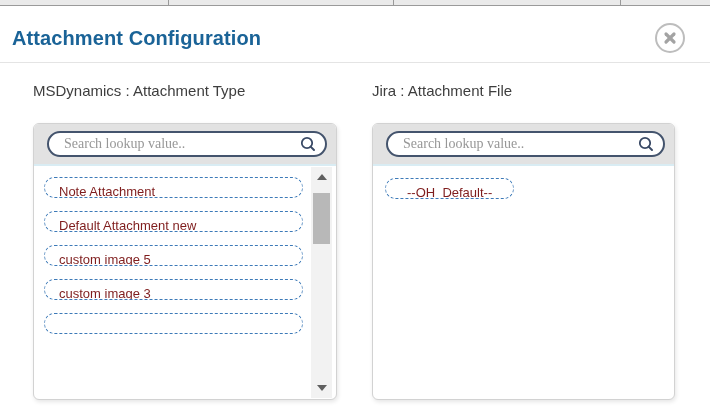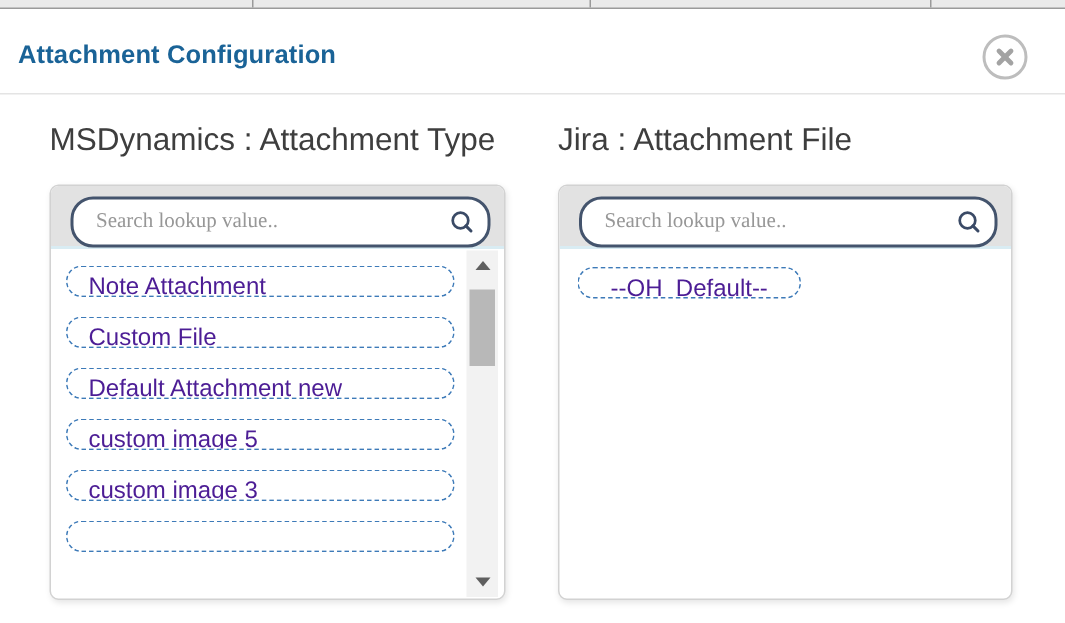--- a/index.html
+++ b/index.html
@@ -12,70 +12,70 @@
   
   .top-strip{
     position:absolute;left:0;top:0;width:710px;height:5px;
     background:#eaeaea;border-bottom:1px solid #9a9a9a;
   }
   .col-tick{position:absolute;top:0;width:1px;height:5px;background:#9a9a9a;}
   .tick1{left:168px}.tick2{left:393px}.tick3{left:620px}
 
   .dialog-title{
     position:absolute;left:12px;top:27px;
-    font-size:17px;font-weight:700;color:#1a6397;letter-spacing:.1px;
+    font-size:20px;font-weight:700;color:#1a6397;letter-spacing:.1px;
   }
   .close-btn{
     position:absolute;left:655px;top:23px;width:30px;height:30px;
     border:2px solid #bdbdbd;border-radius:50%;box-sizing:border-box;
     display:flex;align-items:center;justify-content:center;cursor:pointer;
     background:#fff;
   }
   .header-divider{
     position:absolute;left:0;top:62px;width:710px;height:1px;background:#e4e4e4;
   }
   .panel-label{
-    position:absolute;top:82px;font-size:21px;color:#3e3e3e;
+    position:absolute;top:82px;font-size:15px;color:#3e3e3e;
   }
   .panel-label.left{left:33px}
   .panel-label.right{left:372px}
 
   .panel{
     position:absolute;top:123px;height:277px;box-sizing:border-box;
     background:#ffffff;border:1px solid #d2d2d2;border-radius:6px;
     box-shadow:1px 2px 4px rgba(0,0,0,.10);
     overflow:hidden;
   }
   .panel.left-panel{left:33px;width:304px;}
   .panel.right-panel{left:372px;width:303px;}
 
   .panel-header{
     position:relative;height:40px;background:#e2e2e2;
     border-bottom:2px solid #d9ecf3;
   }
   .search-pill{
-    position:absolute;left:13px;right:9px;top:7px;height:34px;
+    position:absolute;left:13px;right:9px;top:7px;height:26px;
     background:#ffffff;border:2px solid #44546d;border-radius:15px;
     box-sizing:border-box;display:flex;align-items:center;
     padding:0 8px 0 13px;
   }
   .search-input{
     flex:1;border:none;outline:none;background:transparent;
     font-family:"Liberation Serif", serif;font-size:14px;color:#555;
     min-width:0;
   }
   .search-input::placeholder{color:#979797;}
   .search-icon{flex:none;margin-left:6px;}
 
   .list-area{position:relative;height:235px;}
 
   .chip{
     box-sizing:border-box;height:21px;
     border:1px dashed #3d7ab8;border-radius:15px;
-    color:#4c1d95;font-size:16px;line-height:27px;
+    color:#7f1d1d;font-size:13px;line-height:27px;
     background:#fff;cursor:pointer;white-space:nowrap;overflow:hidden;
   }
   .left-panel .chip-list{padding:11px 0 0 10px;}
   .left-panel .chip{width:259px;padding-left:14px;margin-bottom:13px;}
   .left-panel .chip.clipped{margin-left:10px;}
 
   .right-panel .chip-list{
     display:flex;gap:17px;padding:12px 0 0 12px;align-items:flex-start;
   }
   .right-panel .chip{padding:0 21px;text-align:right;}
@@ -122,21 +122,20 @@
       <svg class="search-icon" width="18" height="18" viewBox="0 0 18 18">
         <circle cx="8" cy="8" r="5.2" fill="none" stroke="#3a4a66" stroke-width="1.8"></circle>
         <line x1="11.6" y1="11.6" x2="15" y2="15" stroke="#3a4a66" stroke-width="2" stroke-linecap="round"></line>
       </svg>
     </div>
   </div>
   <div class="list-area">
     <div class="chip-list">
 
     <div class="chip">Note Attachment</div>
-        <div class="chip">Custom File</div>
         <div class="chip">Default Attachment new</div>
         <div class="chip">custom image 5</div>
         <div class="chip">custom image 3</div>
       </div>
     <div class="chip clipped"></div>
     <div class="scrollbar">
       <div class="sb-btn up">
           <i class="arr-up"></i>
         </div>
       <div class="sb-thumb"></div>

